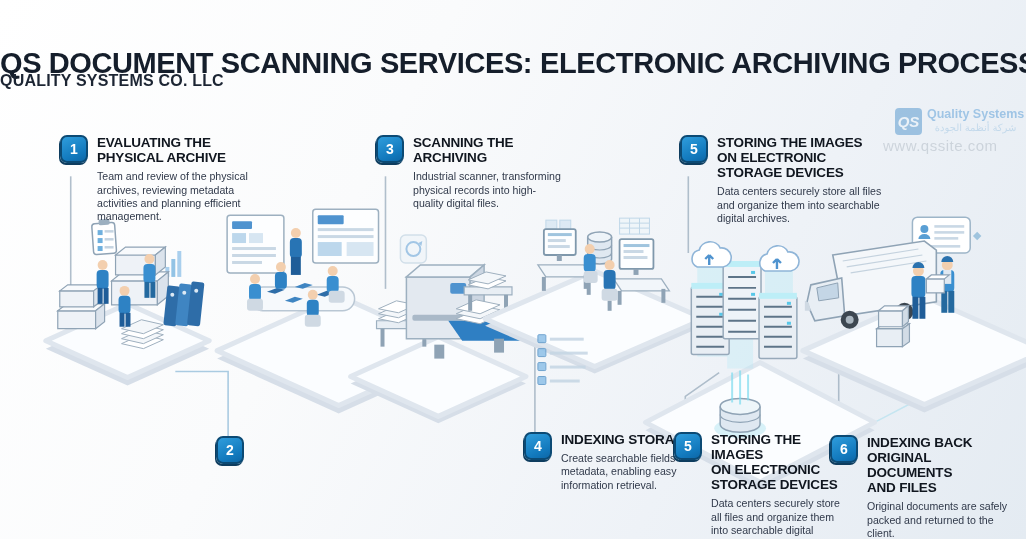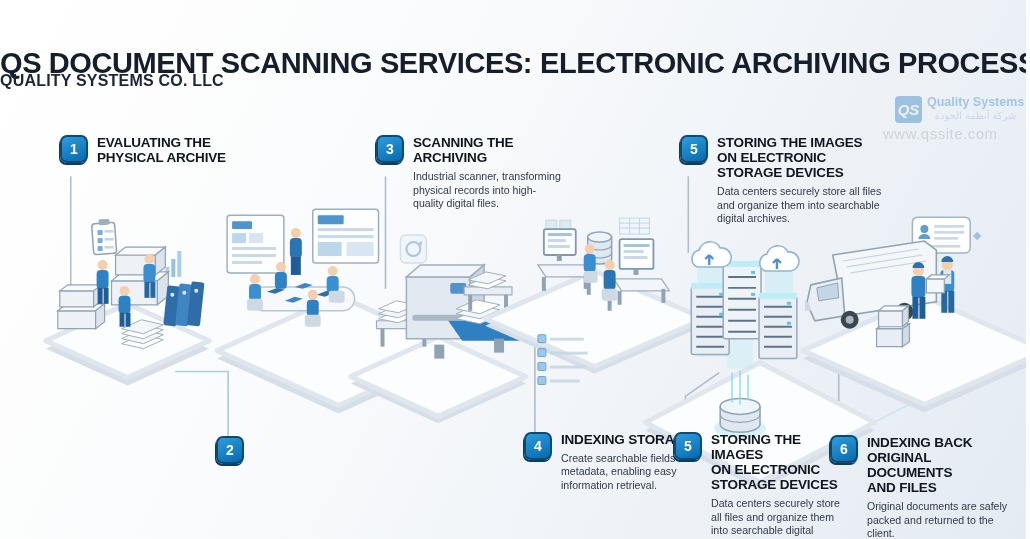--- a/index.html
+++ b/index.html
@@ -14,21 +14,21 @@
     font-size:29px;letter-spacing:-0.4px;color:#151e2b;white-space:nowrap;
   }
   .main-title .t-bold{font-weight:900;}
   .main-title .t-light{font-weight:600;margin-left:8px;}
   .subtitle{
     position:absolute;top:72px;left:0;right:0;text-align:left;
     font-size:16px;font-weight:700;color:#1c2533;letter-spacing:0.2px;
   }
   
   .logo{position:absolute;top:96px;left:883px;width:135px;opacity:0.5;}
-  .logo-row{display:flex;align-items:flex-start;margin-left:12px;}
+  .logo-row{display:flex;align-items:flex-start;margin-left:12px;margin-top:12px;}
   .logo-mark{
     width:27px;height:27px;border-radius:4px;background:#4e93cc;color:#eaf3fa;
     font-size:15px;font-weight:800;display:flex;align-items:center;justify-content:center;
     font-style:italic;flex:0 0 auto;
   }
   .logo-texts{margin-left:5px;line-height:1.05;}
   .logo-name{font-size:12.5px;font-weight:800;color:#569bd6;white-space:nowrap;}
   .logo-arabic{font-size:10px;color:#9ec4e2;margin-top:2px;text-align:center;}
   .logo-url{font-size:15px;color:#aeb8c2;letter-spacing:0.5px;margin-top:2px;white-space:nowrap;}
   
@@ -382,20 +382,21 @@
       </div>
     </div>
     <div class="logo-url">www.qssite.com</div>
   </div>
 
   <div class="step" style="left:60px;top:135px;width:200px;">
     <div class="badge">1</div>
     <div class="step-text">
       <h3 class="step-title">EVALUATING THE
 PHYSICAL ARCHIVE</h3>
+      <p class="step-desc">Team and review of the physical archives, reviewing metadata activities and planning efficient management.</p>
     </div>
   </div>
 
   <div class="step" style="left:376px;top:135px;width:190px;">
     <div class="badge">3</div>
     <div class="step-text">
       <h3 class="step-title">SCANNING THE
 ARCHIVING</h3>
       <p class="step-desc">Industrial scanner, transforming physical records into high-quality digital files.</p>
     </div>

